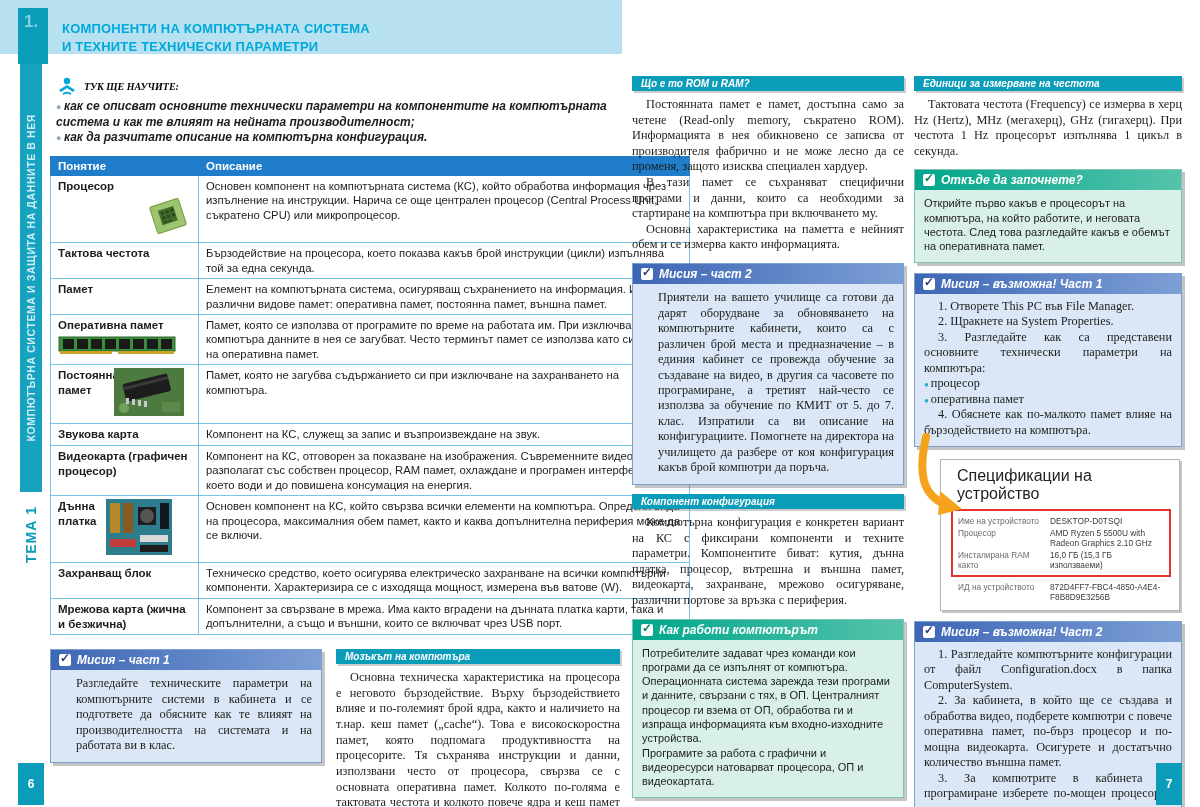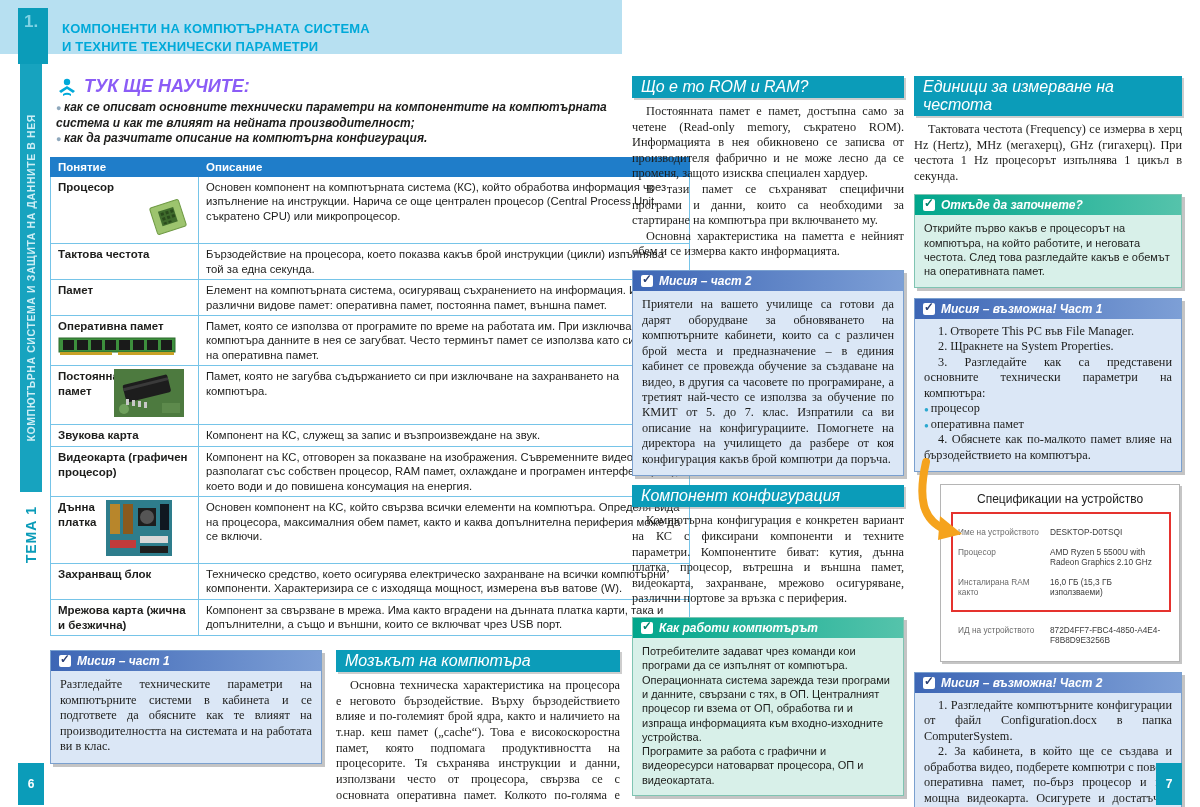--- a/index.html
+++ b/index.html
@@ -20,21 +20,21 @@
   .tema { position:absolute; left:19px; top:498px; width:24px; height:74px; display:flex; align-items:center; justify-content:center; }
   .tema .vtext { color:#0b9cb9; font-size:14px; font-weight:bold; letter-spacing:1px; }
   .pagenum { position:absolute; width:26px; height:42px; background:#0b9cb9; color:#fff;
     font-size:12px; font-weight:bold; display:flex; align-items:center; justify-content:center; }
   .pagenum.left { left:18px; top:763px; }
   .pagenum.right { left:1156px; top:763px; }
 
   
   .left-page { position:absolute; left:50px; top:76px; width:570px; }
   .learn-head { display:flex; align-items:center; gap:6px; margin-left:6px; }
-  .learn-head .title { color:#8b5cf6; font-size:18px; font-weight:bold; font-style:italic; }
+  .learn-head .title { color:#000000; font-size:10px; font-weight:bold; font-style:italic;font-family:Liberation Serif, serif; }
   .learn-bullets { margin:3px 0 10px 6px; }
   .learn-bullets .li { font-size:12px; font-weight:bold; font-style:italic; line-height:1.3; }
   .learn-bullets .li::before { content:"● "; color:#8fa8bc; font-style:normal; font-size:9px; }
 
   table.comp { border-collapse:collapse; margin-top:9px; width:640px; }
   table.comp th { background:#1f7dc9; color:#fff; text-align:left; font-size:11.5px; font-weight:bold;
     padding:3px 7px; border:1px solid #1f7dc9; }
   table.comp td { border:1px solid #76c4e8; vertical-align:top; padding:3px 7px; font-size:11.3px; line-height:1.28; }
   table.comp td.term { width:148px; font-weight:bold; font-size:11.5px; }
   .term-img { margin-top:2px; }
@@ -43,49 +43,49 @@
   .bottom-row { display:flex; gap:14px; margin-top:14px; }
   .bcol-left { width:272px; display:flex; flex-direction:column; gap:13px; }
   .bcol-right { width:284px; }
   .box { border:1px solid #7aa0cf; background:#dbe7f6; box-shadow:3px 3px 0 rgba(125,125,125,.45); }
   .box-head { display:flex; align-items:center; gap:6px; padding:3px 8px; color:#fff;
     font-weight:bold; font-style:italic; font-size:12px;
     background:linear-gradient(90deg,#3d66b5,#7d9fd6); }
   .box-head.green { background:linear-gradient(90deg,#00a68c,#55c3ab); }
   .box.greenbody { background:#d8f0e9; border-color:#7fc4b2; }
   .box-body { padding:6px 9px 8px 9px; }
-  .box-body.serif { font-family:"Liberation Serif", serif; font-size:12.3px; line-height:1.26; text-align:justify; }
+  .box-body.serif { font-family:"Liberation Serif", serif; font-size:12.3px; line-height:1.26; text-align:justify;margin-left:16px; }
   .box-body.sans { font-size:11px; line-height:1.3; }
   .chk { width:12px; height:12px; min-width:12px; background:#fff; border-radius:2px; position:relative; display:inline-block; }
   .chk::after { content:"✓"; position:absolute; left:1px; top:-3px; font-size:12px; font-style:normal; color:#2b3f72; }
   .box-head.green .chk::after { color:#00806b; }
 
-  .sec-head { background:#0b9cb9; color:#fff; font-weight:normal; font-style:italic; font-size:16px;
+  .sec-head { background:#0b9cb9; color:#fff; font-weight:bold; font-style:italic; font-size:10px;
     padding:2px 9px; box-shadow:2px 2px 0 rgba(130,130,130,.4); }
   .sec-body { font-family:"Liberation Serif", serif; font-size:12.3px; line-height:1.27; text-align:justify; margin-top:6px; }
   .sec-body p { text-indent:14px; }
 
   
   .right-page { position:absolute; left:632px; top:76px; width:550px; display:flex; gap:10px; }
   .colA { width:272px; }
   .colB { width:268px; }
   .colA .box, .colB .box { margin-top:10px; }
   .gap { height:9px; }
 
   .num-list .item { font-family:"Liberation Serif", serif; font-size:12.3px; line-height:1.26; text-indent:14px; text-align:justify; }
   .dot-list .li { font-family:"Liberation Serif", serif; font-size:12.3px; line-height:1.26; }
   .dot-list .li::before { content:"●  "; color:#2aa8d0; font-size:8px; }
 
   
   .spec-wrap { position:relative; margin:12px 0 2px 26px; }
   .arrow-svg { position:absolute; left:-24px; top:-26px; }
   .spec-panel { width:240px; background:#fff; border:1px solid #b5b5b5; box-shadow:2px 2px 0 rgba(140,140,140,.5); padding:7px 8px 6px 10px; }
-  .spec-title { font-size:12px; color:#222; margin:0 0 6px 26px; }
+  .spec-title { font-size:16px; color:#222; margin:0 0 6px 6px; }
   .spec-rows { border:2px solid #e5322e; padding:3px 5px; }
-  .spec-row { display:grid; grid-template-columns:92px 1fr; margin:10px 0; }
+  .spec-row { display:grid; grid-template-columns:92px 1fr; margin:2px 0; }
   .spec-label { font-size:8.3px; color:#6b6b6b; }
   .spec-value { font-size:8.3px; color:#3a3a3a; }
   .spec-row.outside { padding:3px 7px 0 7px; }
 </style>
 </head>
 <body>
 
 <div class="spread">
 
   <div class="band"></div>

